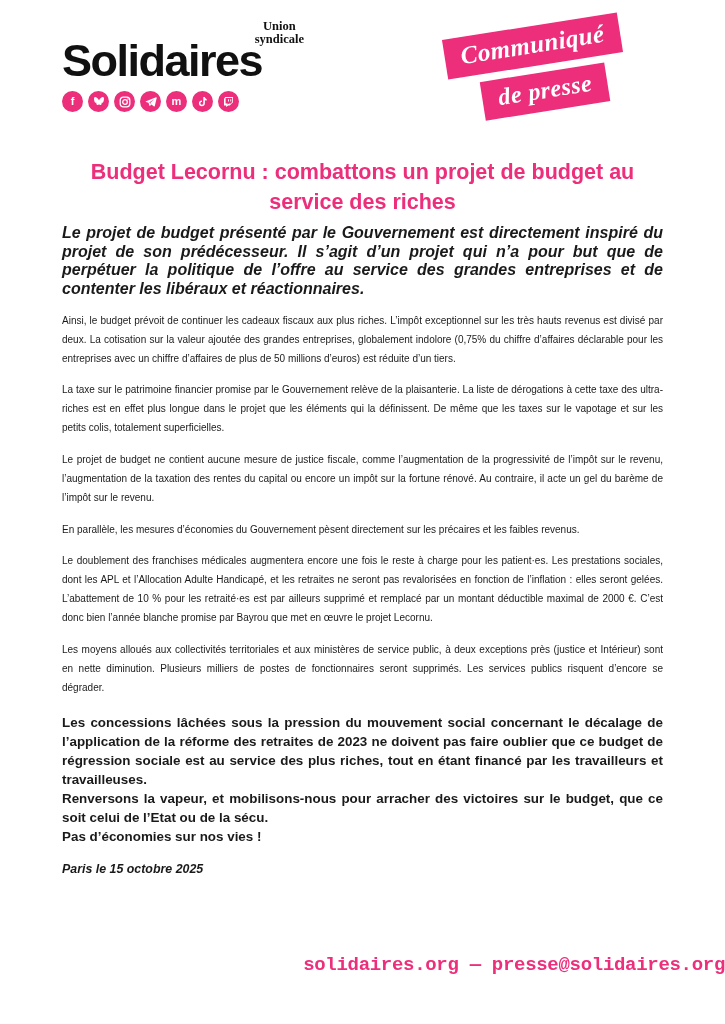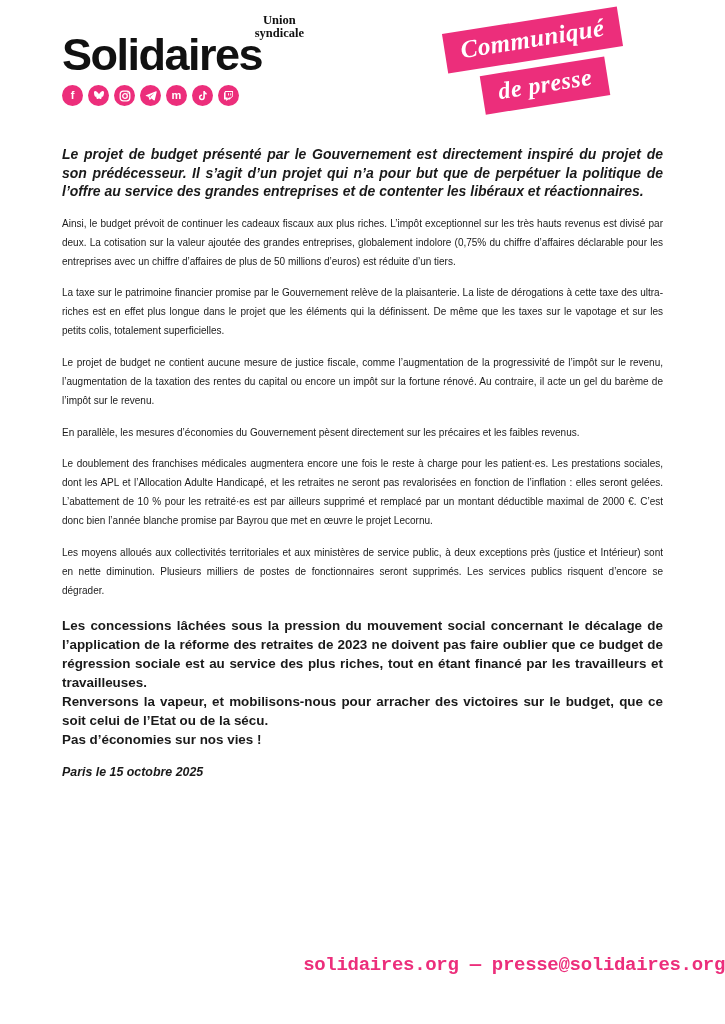--- a/index.html
+++ b/index.html
@@ -13,21 +13,21 @@
     font-family: "Liberation Sans", sans-serif;
     color: #1a1a1a;
     position: relative;
     overflow: hidden;
   }
   .page {
     width: 725px;
     height: 1024px;
     position: relative;
     box-sizing: border-box;
-    padding: 0 62px;
+    padding: 6px 62px;
   }
 
   
   .header {
     position: relative;
     height: 125px;
   }
   .logo-block {
     position: absolute;
     left: 0;
@@ -113,24 +113,24 @@
     color: #ec2e7b;
     font-weight: bold;
     font-size: 21.5px;
     line-height: 30px;
     text-align: center;
     margin: 26px 20px 0 20px;
   }
 
   
   .lede {
-    margin-top: 20px;
+    margin-top: 7px;
     font-weight: bold;
     font-style: italic;
-    font-size: 14px;
+    font-size: 16px;
     line-height: 18.5px;
     text-align: justify;
   }
   p.para {
     margin: 13px 0 0 0;
     font-size: 10px;
     line-height: 19px;
     text-align: justify;
   }
   p.para.tight { margin-top: 12px; }
@@ -212,20 +212,21 @@
         </span>
       </div>
     </div>
 
     <div class="stamp">
       <div class="stamp-band one">Communiqué</div>
       <div class="stamp-band two">de presse</div>
     </div>
   </div>
 
+  <div class="doc-title">Budget Lecornu : combattons un projet de budget au service des riches</div>
 
   <div class="lede">Le projet de budget présenté par le Gouvernement est directement inspiré du projet de son prédécesseur. Il s’agit d’un projet qui n’a pour but que de perpétuer la politique de l’offre au service des grandes entreprises et de contenter les libéraux et réactionnaires.</div>
 
   <p class="para">Ainsi, le budget prévoit de continuer les cadeaux fiscaux aux plus riches. L’impôt exceptionnel sur les très hauts revenus est divisé par deux. La cotisation sur la valeur ajoutée des grandes entreprises, globalement indolore (0,75% du chiffre d’affaires déclarable pour les entreprises avec un chiffre d’affaires de plus de 50 millions d’euros) est réduite d’un tiers.</p>
   <p class="para tight">La taxe sur le patrimoine financier promise par le Gouvernement relève de la plaisanterie. La liste de dérogations à cette taxe des ultra-riches est en effet plus longue dans le projet que les éléments qui la définissent. De même que les taxes sur le vapotage et sur les petits colis, totalement superficielles.</p>
   <p class="para">Le projet de budget ne contient aucune mesure de justice fiscale, comme l’augmentation de la progressivité de l’impôt sur le revenu, l’augmentation de la taxation des rentes du capital ou encore un impôt sur la fortune rénové. Au contraire, il acte un gel du barème de l’impôt sur le revenu.</p>
   <p class="para">En parallèle, les mesures d’économies du Gouvernement pèsent directement sur les précaires et les faibles revenus.</p>
   <p class="para tight">Le doublement des franchises médicales augmentera encore une fois le reste à charge pour les patient·es. Les prestations sociales, dont les APL et l’Allocation Adulte Handicapé, et les retraites ne seront pas revalorisées en fonction de l’inflation : elles seront gelées. L’abattement de 10 % pour les retraité·es est par ailleurs supprimé et remplacé par un montant déductible maximal de 2000 €. C’est donc bien l’année blanche promise par Bayrou que met en œuvre le projet Lecornu.</p>
   <p class="para">Les moyens alloués aux collectivités territoriales et aux ministères de service public, à deux exceptions près (justice et Intérieur) sont en nette diminution. Plusieurs milliers de postes de fonctionnaires seront supprimés. Les services publics risquent d’encore se dégrader.</p>
 

